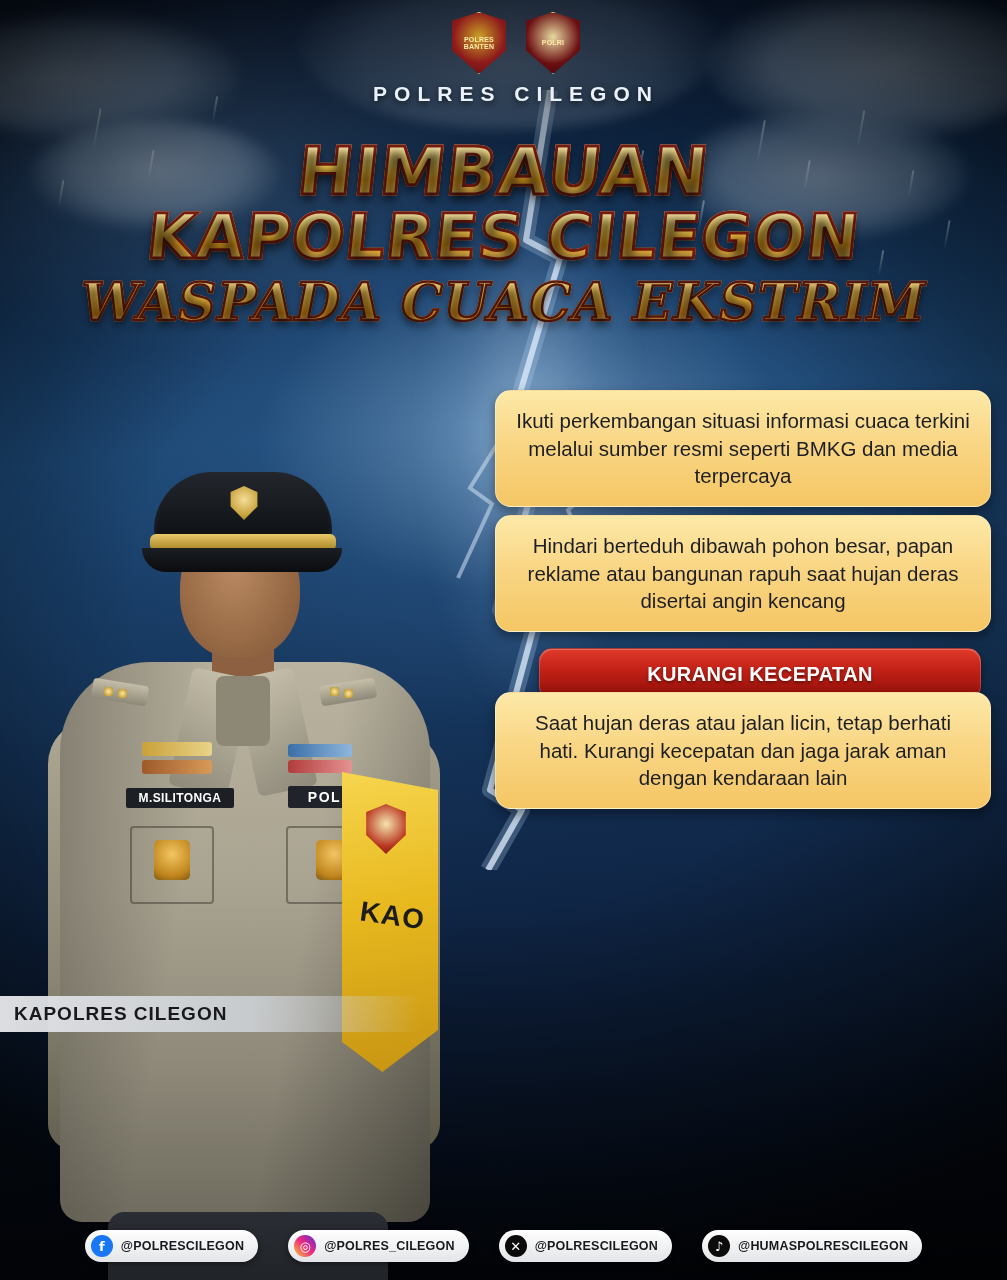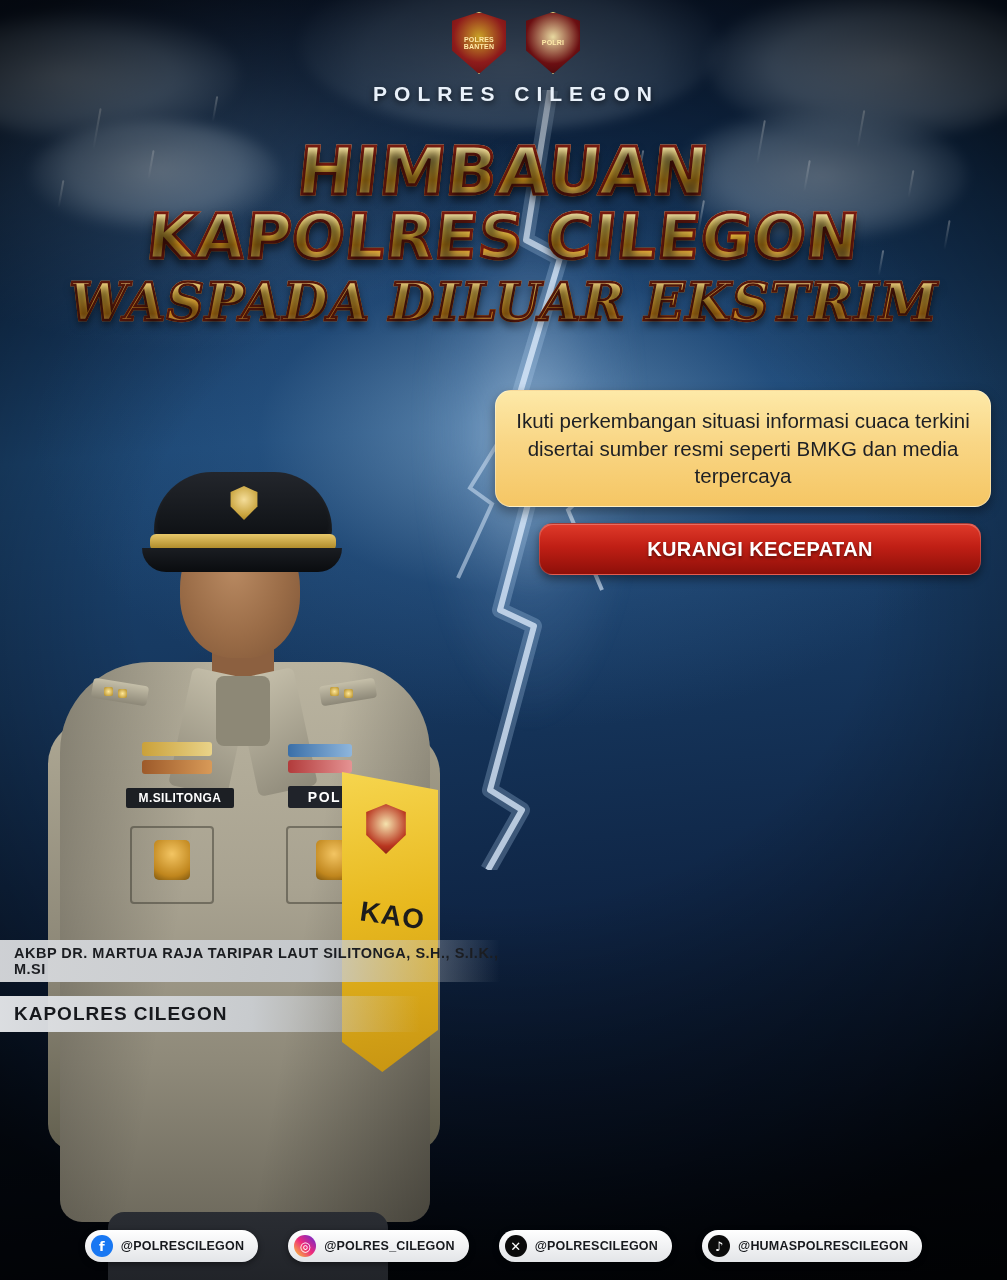--- a/index.html
+++ b/index.html
@@ -308,21 +308,21 @@
       <div class="logo-badge logo-shield-b">
         <span>POLRI</span>
       </div>
     </div>
     <div class="polres-word">POLRES CILEGON</div>
   </div>
 
   <div class="titles">
     <div class="t1">HIMBAUAN</div>
     <div class="t2">KAPOLRES CILEGON</div>
-    <div class="t3">WASPADA DILUAR EKSTRIM</div>
+    <div class="t3">WASPADA CUACA EKSTRIM</div>
   </div>
 
   <div class="officer">
     <div class="ofc-shadow"></div>
     <div class="arm-l"></div>
     <div class="arm-r"></div>
     <div class="uniform"></div>
     <div class="uni-shade"></div>
     <div class="neck"></div>
     <div class="lapel-l"></div>
@@ -348,35 +348,34 @@
     <div class="cap"></div>
     <div class="cap-band"></div>
     <div class="cap-peak"></div>
     <div class="cap-emblem"></div>
     <div class="flag"></div>
     <div class="flag-badge"></div>
     <div class="flag-txt">KAO</div>
     <div class="trousers"></div>
   </div>
 
-  <div class="name-banner">
-    <span>AKBP DR. MARTUA RAJA TARIPAR LAUT SILITONGA, S.H., S.I.K., M.SI</span>
-  </div>
   <div class="title-banner">
     <span>KAPOLRES CILEGON</span>
   </div>
 
   <div class="cards">
     <div class="card">
-      <div class="card-body">Ikuti perkembangan situasi informasi cuaca terkini disertai sumber resmi seperti BMKG dan media terpercaya</div>
+      <div class="card-body">Ikuti perkembangan situasi informasi cuaca terkini melalui sumber resmi seperti BMKG dan media terpercaya</div>
     </div>
     <div class="card">
+      <div class="card-body">Hindari berteduh dibawah pohon besar, papan reklame atau bangunan rapuh saat hujan deras disertai angin kencang</div>
     </div>
     <div class="card">
       <div class="card-head card-head-off3">KURANGI KECEPATAN</div>
+      <div class="card-body">Saat hujan deras atau jalan licin, tetap berhati hati. Kurangi kecepatan dan jaga jarak aman dengan kendaraan lain</div>
     </div>
   </div>
 
   <div class="vig"></div>
 
   <div class="footer">
     <div class="social">
       <span class="ico ico-fb">f</span>
       <span class="handle">@POLRESCILEGON</span>
     </div>

